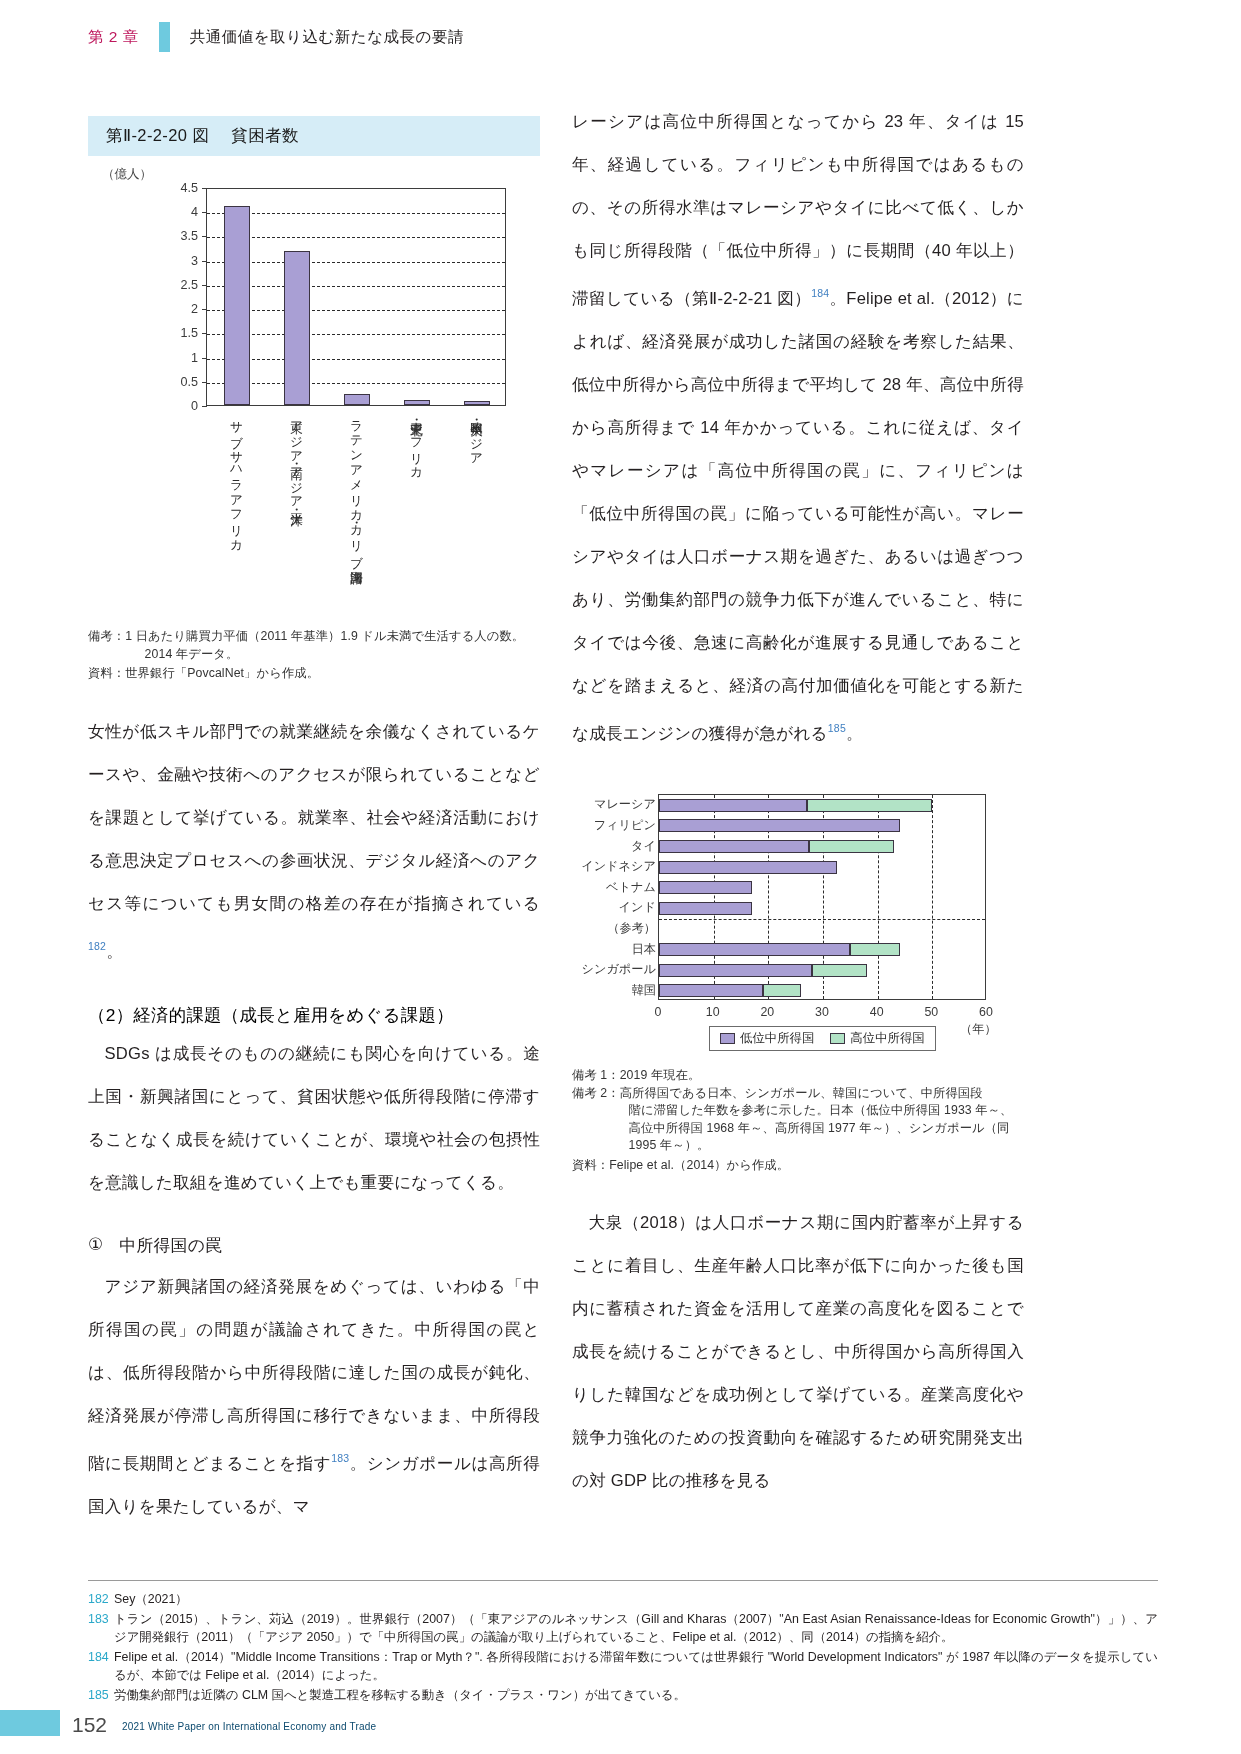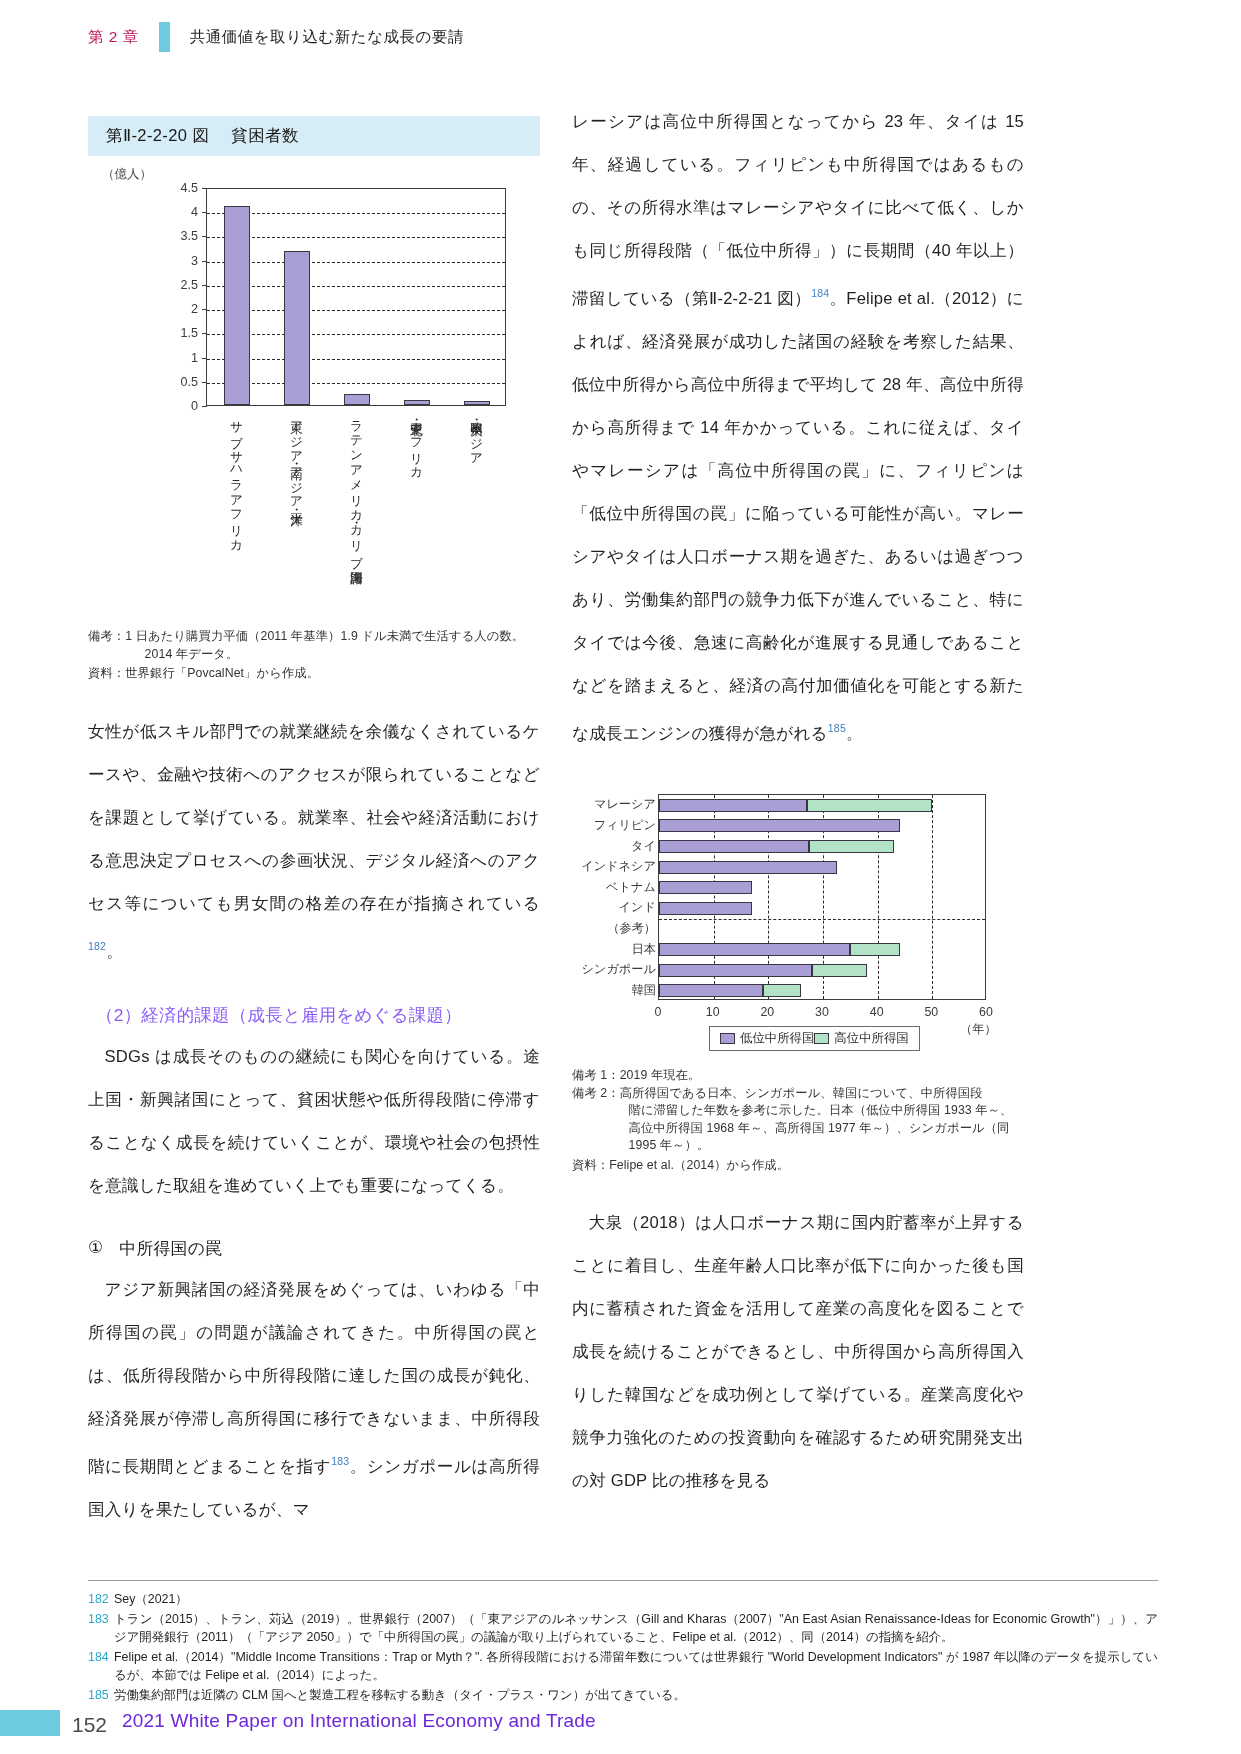--- a/index.html
+++ b/index.html
@@ -105,30 +105,30 @@
     transform:translateY(-50%);
   }
   .c2-xlab {
     position:absolute; font-size:12.4px; color:#3b3b3b;
     transform:translateX(-50%);
   }
   .c2-unit { position:absolute; font-size:12.2px; color:#3b3b3b; }
   .c2-legend {
     position:absolute; left:137px; top:244px;
     border:1px solid #6b6b6b; background:#fff;
-    padding:3px 10px; display:flex; align-items:center;
+    padding:3px 10px; display:flex; gap:16px; align-items:center;
   }
   .c2-legend .item { display:flex; align-items:center; font-size:12.4px; color:#2a2a2a; }
   .c2-legend .sw { width:15px; height:11px; border:1px solid #3b3442; margin-right:5px; }
   .c2-legend .sw.low { background:#a99fd4; }
   .c2-legend .sw.high { background:#b2e3c6; }
 
   
   h3.sec {
-    font-size:17.4px; color:#8b5cf6; margin:8px;
+    font-size:17.4px; color:#000000; margin:0;
     letter-spacing:.3px; font-weight:normal;
   }
   h4.sub {
     font-size:16.8px; margin:0; letter-spacing:.3px; font-weight:normal;
     display:flex; gap:16px;
   }
 
   
   .footnotes {
     position:absolute; left:88px; top:1580px; width:1070px;
@@ -138,21 +138,21 @@
     display:flex; font-size:12.4px; line-height:18.6px; color:#231f20;
     margin-bottom:1px;
   }
   .fn .n { color:#2aa8c9; min-width:26px; }
   .fn .t { flex:1; text-align:justify; text-justify:inter-ideograph; }
 
   
   .pagefoot { position:absolute; left:0; bottom:0; width:996px; height:64px; }
   .pagefoot .tab { position:absolute; left:0; bottom:18px; width:60px; height:26px; background:#6ecadf; }
   .pagefoot .pno { position:absolute; left:72px; bottom:17px; font-size:21px; color:#4a4a4a; }
-  .pagefoot .ptitle { position:absolute; left:122px; bottom:22px; font-size:19px; color:#6d28d9; letter-spacing:.2px; }
+  .pagefoot .ptitle { position:absolute; left:122px; bottom:22px; font-size:10px; color:#0c4a6e; letter-spacing:.2px; }
 </style>
 </head>
 <body>
 
 <div class="runhead">
   <span class="chap">第 2 章</span>
   <span class="rule"></span>
   <span class="title">共通価値を取り込む新たな成長の要請</span>
 </div>
 

